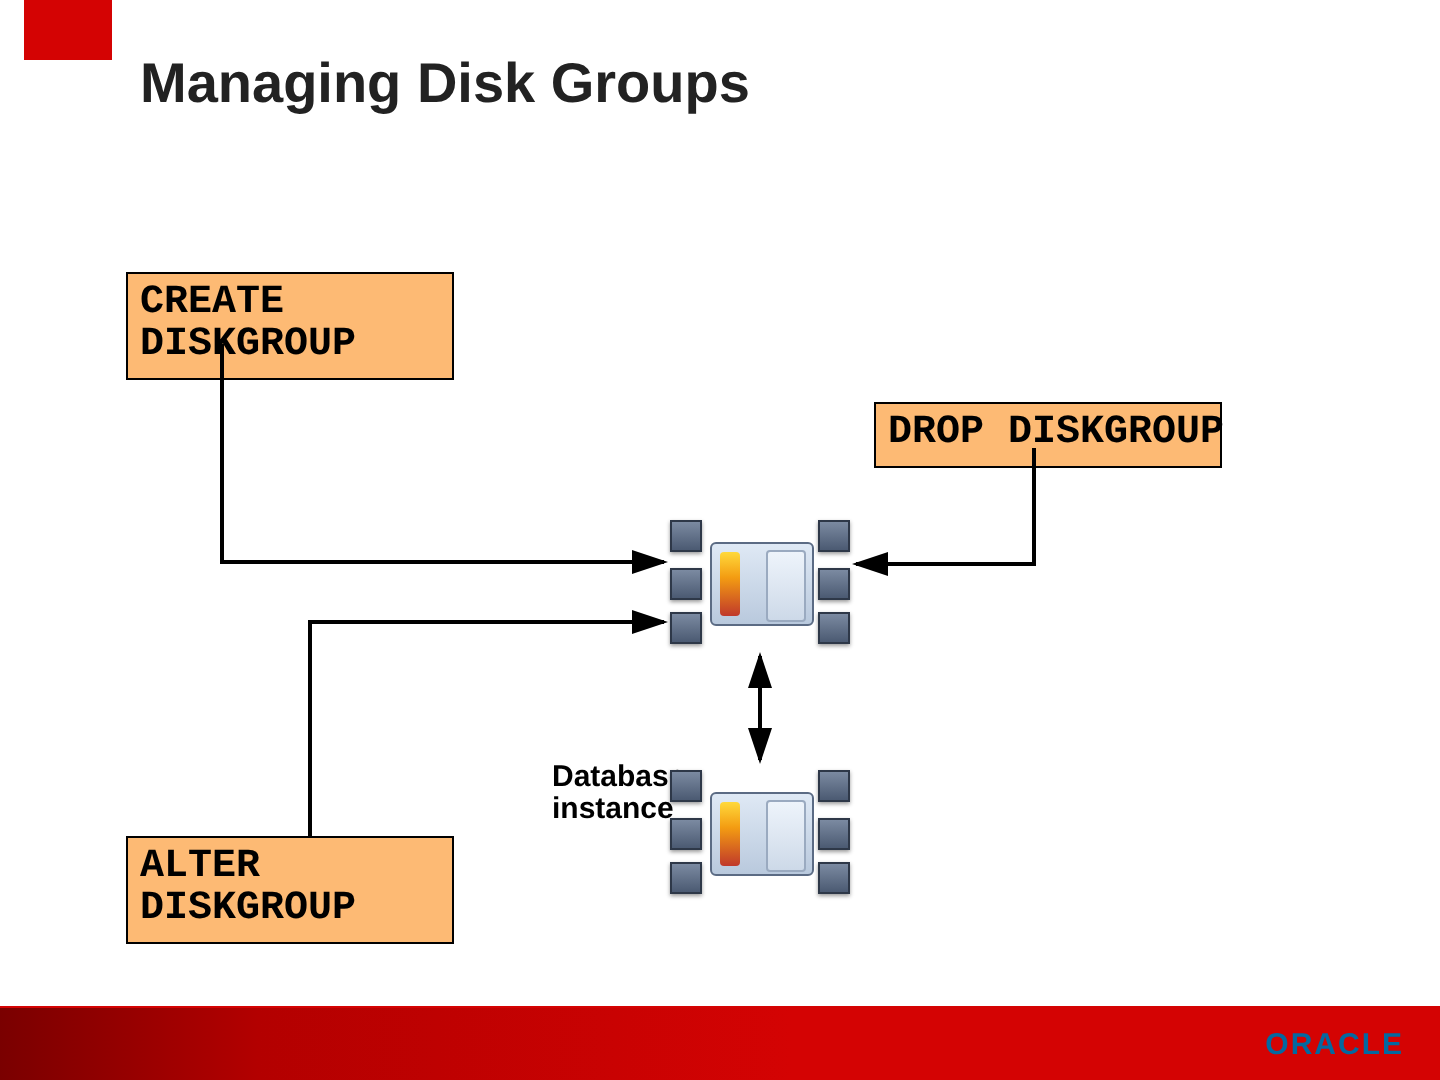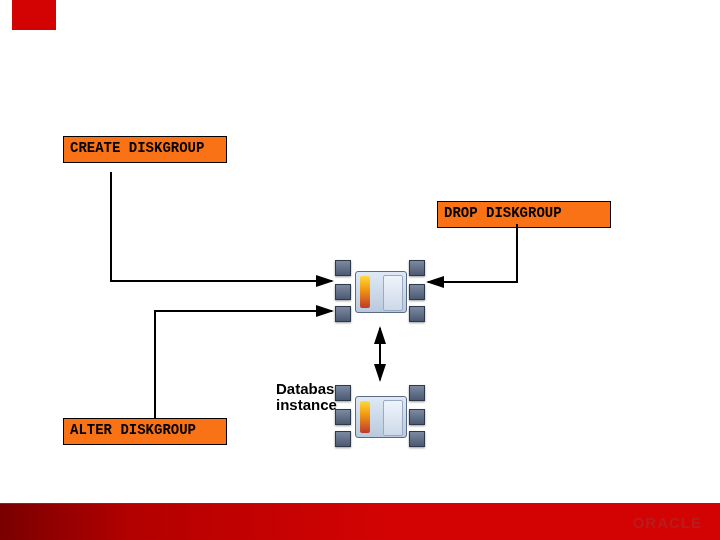--- a/index.html
+++ b/index.html
@@ -1,24 +1,24 @@
 <!DOCTYPE html>
 <html><head>
 <meta charset="utf-8">
 <style>
   html,body{margin:0;padding:0;width:720px;height:540px;font-family:Arial,Helvetica,sans-serif;background:#fff;overflow:hidden}
   .stage{position:relative;width:720px;height:540px}
   .red-block{position:absolute;left:12px;top:0;width:44px;height:30px;background:#d40303}
   .title{position:absolute;left:70px;top:26px;font-size:28px;font-weight:bold;color:#222}
-  .cmd-box{position:absolute;min-width:150px;padding:4px 6px 6px 6px;background:#f97316;border:1px solid #000;font-family:"Courier New",monospace;font-size:14px;font-weight:bold;color:#000;line-height:1.05}
+  .cmd-box{position:absolute;min-width:150px;padding:4px 6px 6px 6px;background:#fdba74;border:1px solid #000;font-family:"Courier New",monospace;font-size:20px;font-weight:bold;color:#000;line-height:1.05}
   .label{position:absolute;font-size:15px;font-weight:bold;color:#000;line-height:1.05}
   .footer{position:absolute;left:0;bottom:36px;width:720px;height:1px;background:#d40303}
   .footer-grad{position:absolute;left:0;bottom:0;width:720px;height:36px;
     background:linear-gradient(90deg,#7a0000 0%,#b30000 18%,#d40303 55%);}
-  .oracle-logo{position:absolute;right:18px;bottom:9px;color:#b91c1c;font-family:"Arial Black",Arial,sans-serif;font-weight:900;font-size:15px;letter-spacing:1px}
+  .oracle-logo{position:absolute;right:18px;bottom:9px;color:#0369a1;font-family:"Arial Black",Arial,sans-serif;font-weight:900;font-size:15px;letter-spacing:1px}
   svg.wires{position:absolute;left:0;top:0}
   
   .srv{position:absolute;width:90px;height:62px}
   .srv .rack{position:absolute;left:20px;top:11px;width:50px;height:40px;
     background:linear-gradient(#dfe9f5,#b9c9dd);border:1px solid #5b6b84;border-radius:3px}
   .srv .rack::before{content:"";position:absolute;left:4px;top:4px;width:10px;height:32px;
     background:linear-gradient(#ffd93b,#f39c12 40%,#c0392b);border-radius:2px}
   .srv .rack::after{content:"";position:absolute;right:3px;top:3px;width:18px;height:34px;
     background:linear-gradient(#eef4fb,#cdd9e8);border:1px solid #9aaac0;border-radius:2px}
   .srv .chip{position:absolute;width:14px;height:14px;background:linear-gradient(#7b8aa1,#4b5a72);
@@ -26,20 +26,21 @@
   .srv .c1{left:0;top:0}.srv .c2{right:0;top:0}
   .srv .c3{left:0;top:24px}.srv .c4{right:0;top:24px}
   .srv .c5{left:0;bottom:0}.srv .c6{right:0;bottom:0}
 </style>
 </head>
 <body>
 
 <div class="stage">
 
   <div class="red-block"></div>
+  <div class="title">Managing Disk Groups</div>
 
   <div class="cmd-box" style="left:63px;top:136px;width:150px">CREATE DISKGROUP</div>
   <div class="cmd-box" style="left:63px;top:418px;width:150px">ALTER DISKGROUP</div>
   <div class="cmd-box" style="left:437px;top:201px;width:160px;white-space:nowrap">DROP DISKGROUP</div>
 
   <div class="label" style="left:276px;top:365px;width:74px;white-space:pre-line">
     <span>Database
 instance</span>
   </div>
 

